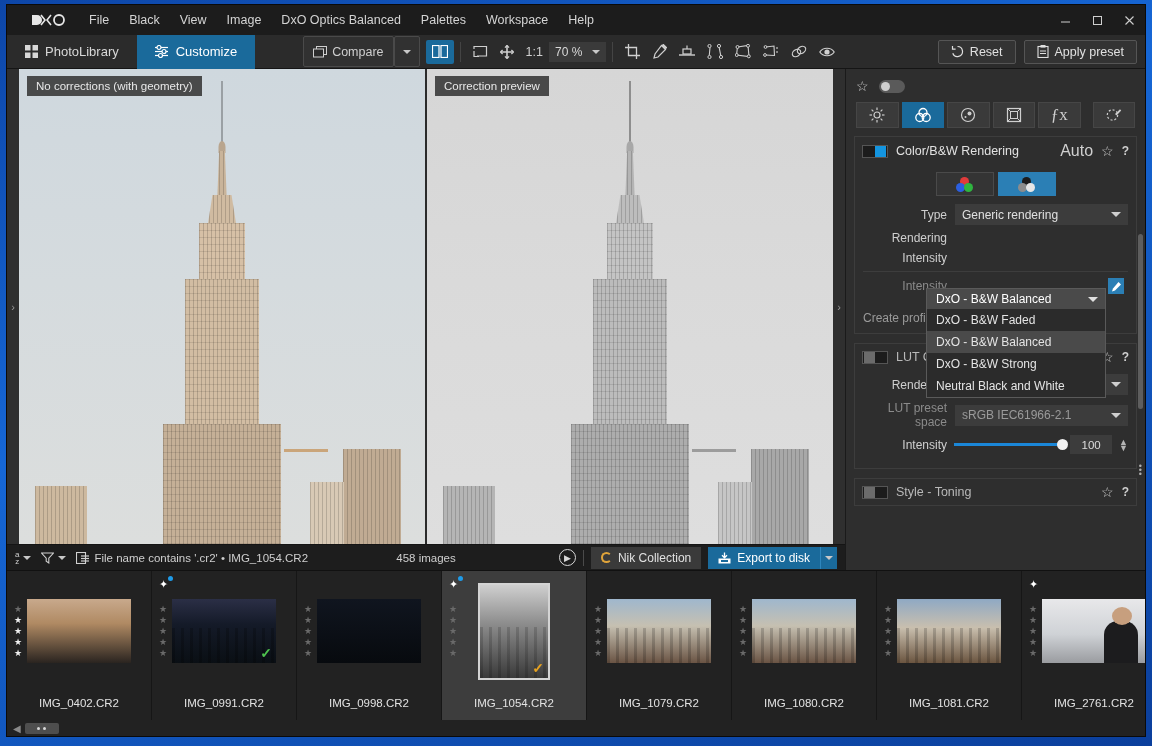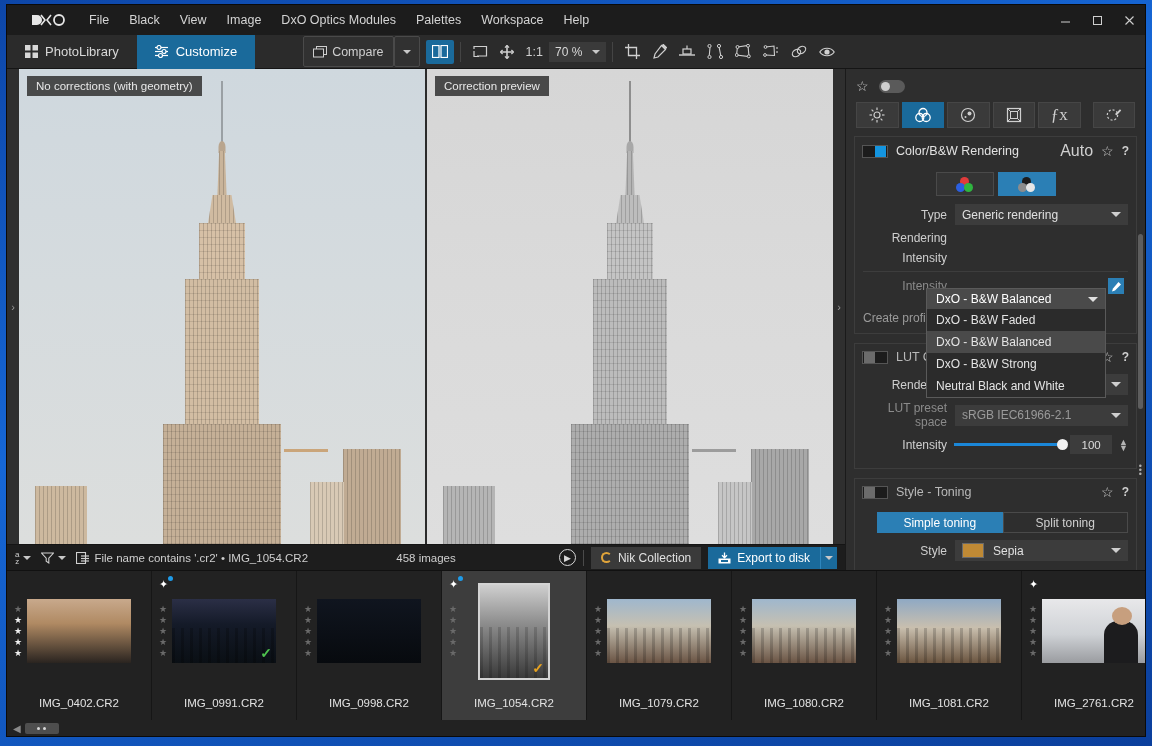--- a/index.html
+++ b/index.html
@@ -297,21 +297,21 @@
       <svg width="34" height="12" viewBox="0 0 34 12">
         <path d="M1 1 h5 a5 5 0 0 1 0 10 h-5 z M1 3 h4 a3 3 0 0 1 0 6 h-4 z" fill="#e6e6e6"></path>
         <path d="M10 1 L14 6 L10 11 M20 1 L16 6 L20 11" stroke="#e6e6e6" stroke-width="1.6" fill="none"></path>
         <circle cx="28" cy="6" r="5" stroke="#e6e6e6" stroke-width="1.8" fill="none"></circle>
       </svg>
     </div>
     <div class="menu-item">File</div>
     <div class="menu-item">Black</div>
     <div class="menu-item">View</div>
     <div class="menu-item">Image</div>
-    <div class="menu-item">DxO Optics Modules</div>
+    <div class="menu-item">DxO Optics Balanced</div>
     <div class="menu-item">Palettes</div>
     <div class="menu-item">Workspace</div>
     <div class="menu-item">Help</div>
     <div class="wincontrols">
       <div class="wc">
         <svg width="11" height="11" viewBox="0 0 11 11">
             <line x1="1" y1="7" x2="10" y2="7" stroke="#cfcfcf" stroke-width="1"></line>
           </svg>
       </div>
       <div class="wc">
@@ -449,20 +449,38 @@
         </svg>
       </div>
       <div class="tb-btn">
         <svg width="16" height="12" viewBox="0 0 16 12">
           <path d="M0.8 6 C4 1, 12 1, 15.2 6 C12 11, 4 11, 0.8 6 Z" stroke="#cfcfcf" fill="none" stroke-width="1.2"></path>
           <circle cx="8" cy="6" r="2.6" fill="#cfcfcf"></circle>
         </svg>
       </div>
     </div>
 
+    <div class="tb-right">
+      <div class="btn-outline">
+        <svg width="13" height="13" viewBox="0 0 13 13">
+          <path d="M6.5 1.5 A5 5 0 1 1 1.8 8.2" stroke="#e0e0e0" fill="none" stroke-width="1.2"></path>
+          <path d="M1.5 1 V4.2 H4.6" stroke="#e0e0e0" fill="none" stroke-width="1.2"></path>
+        </svg>
+        <span>Reset</span>
+      </div>
+      <div class="btn-outline">
+        <svg width="12" height="13" viewBox="0 0 12 13">
+          <rect x="1" y="1.5" width="10" height="11" stroke="#e0e0e0" fill="none" stroke-width="1.1"></rect>
+          <rect x="3.5" y="0" width="5" height="2.6" fill="#e0e0e0"></rect>
+          <line x1="3" y1="6" x2="9" y2="6" stroke="#e0e0e0" stroke-width="1"></line>
+          <line x1="3" y1="8.5" x2="9" y2="8.5" stroke="#e0e0e0" stroke-width="1"></line>
+        </svg>
+        <span>Apply preset</span>
+      </div>
+    </div>
   </div>
 
   <div class="body">
 
     <div class="viewer-wrap">
       <div class="viewer">
 
         <div class="collapse-handle">›</div>
 
         <div class="pane">
@@ -755,34 +773,20 @@
           <div class="sect-head">
             <span class="sw off">
                 <i></i>
               </span>
             <span style="color:#b9b9b9">Style - Toning</span>
             <span class="spacer">
               <span class="star-ico">☆</span>
               <span class="qm">?</span>
             </span>
           </div>
-          <div class="sect-body">
-            <div class="toggle2">
-              <span class="tg active">Simple toning</span>
-              <span class="tg">Split toning</span>
-            </div>
-            <div class="row">
-              <span class="row-lbl">Style</span>
-              <span class="sel" style="gap:9px">
-                <span class="swatch" style="background:#c08a35"></span>
-                <span>Sepia</span>
-                <span class="ar"></span>
-              </span>
-            </div>
-          </div>
         </div>
 
         <div class="dropdown-open" style="top:152px;">
           <div class="dd-head">
             <span>DxO - B&amp;W Balanced</span>
             <span class="ar"></span>
           </div>
           <div class="dd-item">DxO - B&amp;W Faded</div>
           <div class="dd-item sel-item">DxO - B&amp;W Balanced</div>
           <div class="dd-item">DxO - B&amp;W Strong</div>

